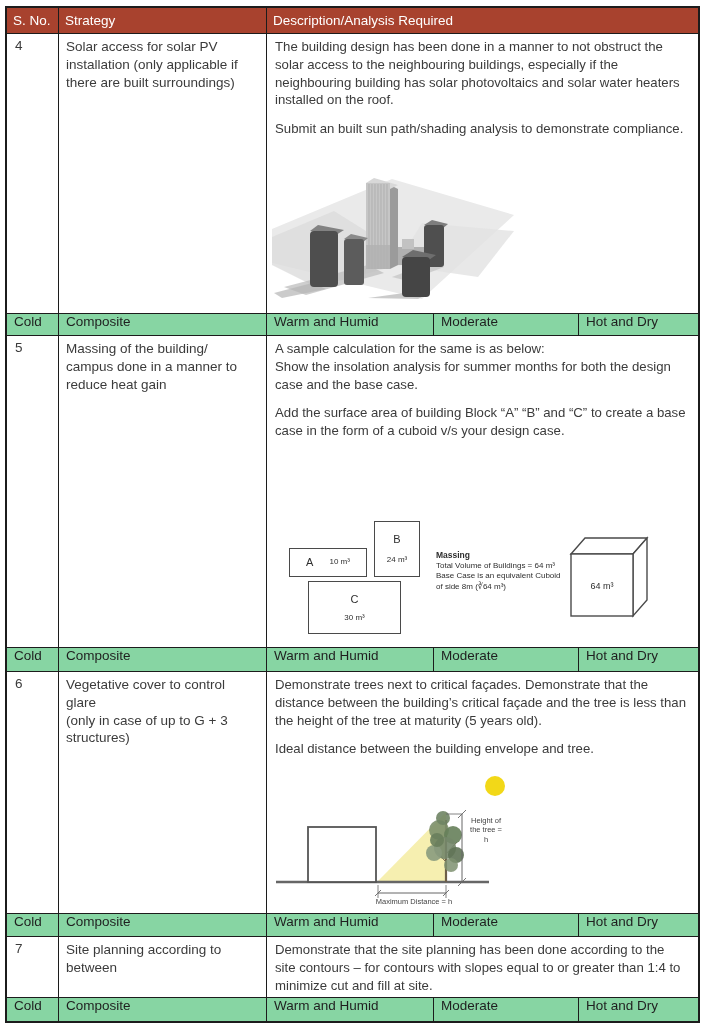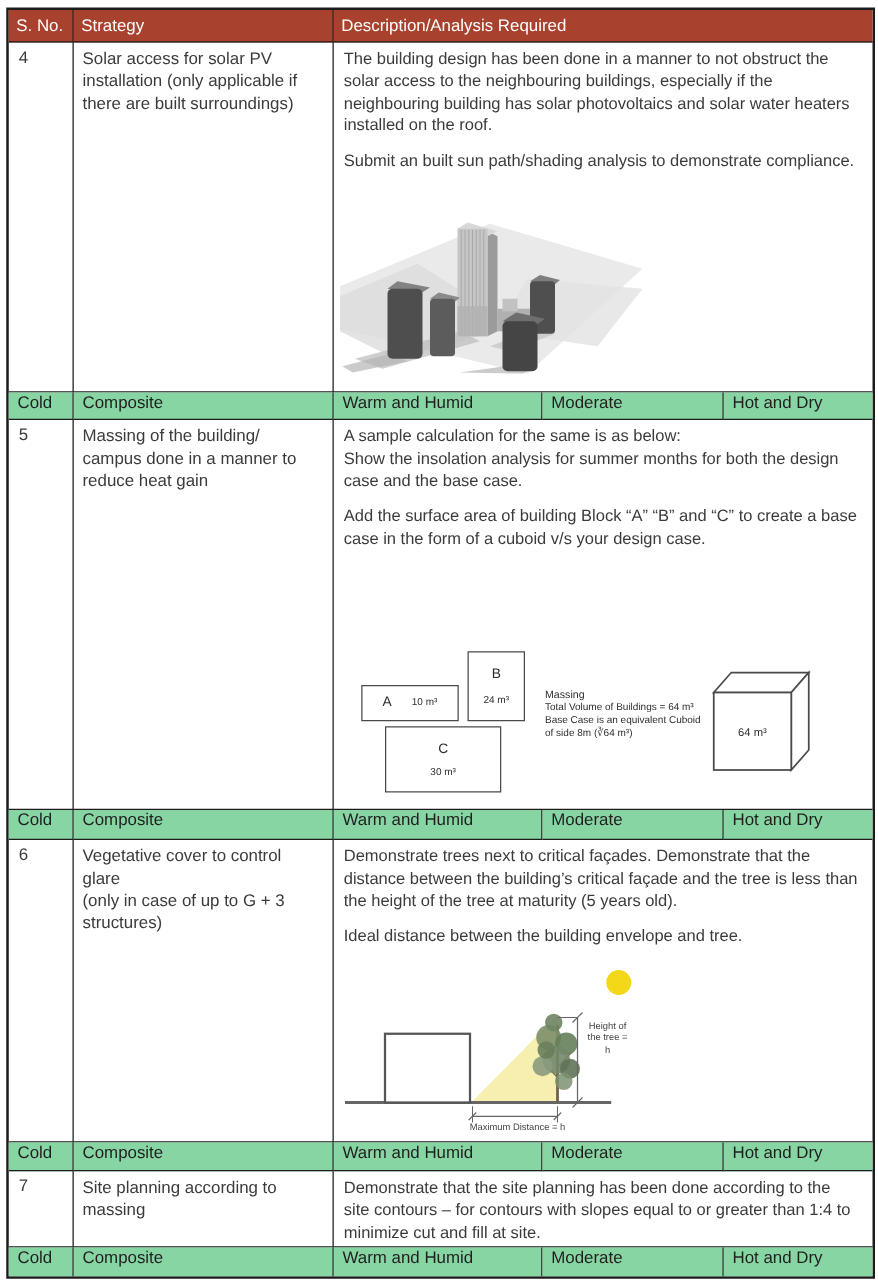--- a/index.html
+++ b/index.html
@@ -27,21 +27,21 @@
   .render-wrap{position:absolute;left:5px;top:131px;width:242px;height:134px;}
   
   .massing-wrap{position:absolute;left:0;top:174px;width:430px;height:136px;font-size:8px;}
   .blk{position:absolute;border:1.5px solid #4a4a4a;display:flex;align-items:center;justify-content:center;color:#2e2e2e;}
   .blk .big{font-size:11px;}
   .blk .small{font-size:8px;}
   .blk-a{left:22px;top:38px;width:76px;height:27px;gap:16px;flex-direction:row;}
   .blk-b{left:107px;top:11px;width:44px;height:54px;flex-direction:column;gap:8px;}
   .blk-c{left:41px;top:71px;width:91px;height:51px;flex-direction:column;gap:6px;}
   .massing-note{position:absolute;left:169px;top:40px;width:132px;color:#2e2e2e;line-height:1.3;font-size:8px;}
-  .massing-note .ttl{font-weight:normal;font-size:8.5px;}
+  .massing-note .ttl{font-weight:bold;font-size:8.5px;}
   .cube-svg{position:absolute;left:300px;top:24px;}
   
   .tree-wrap{position:absolute;left:0;top:98px;width:430px;height:142px;}
   .tree-wrap svg{position:absolute;left:0;top:0;}
   .height-label{position:absolute;left:200px;top:46px;width:38px;font-size:7.5px;line-height:1.25;color:#444;text-align:center;}
   .distance-label{position:absolute;left:101px;top:127px;width:92px;text-align:center;font-size:7.5px;color:#444;}
 </style>
 </head>
 <body>
 
@@ -226,21 +226,21 @@
     </div>
   <div class="cell climate">
       <span>Moderate</span>
     </div>
   <div class="cell climate last">
       <span>Hot and Dry</span>
     </div>
 
   <div class="cell sno"><span>7</span></div>
   <div class="cell strategy">
-      <div>Site planning according to massing</div>
+      <div>Site planning according to between</div>
     </div>
   <div class="cell desc span3 last">
     <p>Demonstrate that the site planning has been done according to the site contours – for contours with slopes equal to or greater than 1:4 to minimize cut and fill at site.</p>
   </div>
 
   <div class="cell climate bottomless">
       <span>Cold</span>
     </div>
   <div class="cell climate bottomless">
       <span>Composite</span>

